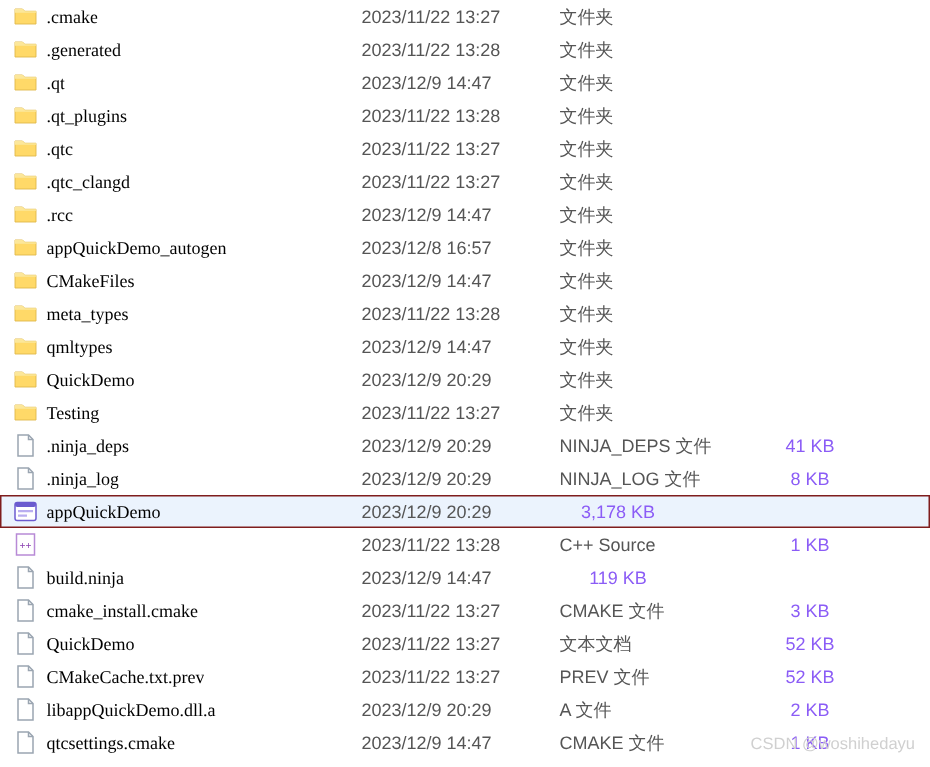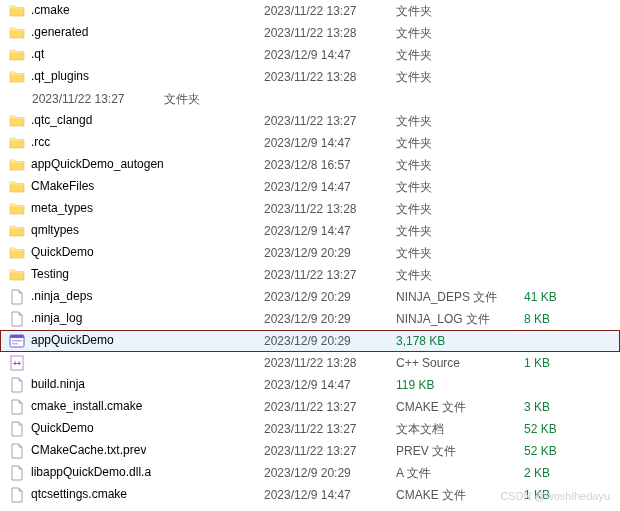--- a/index.html
+++ b/index.html
@@ -24,24 +24,24 @@
     border:1px solid #7f1d1d;
   }
   .icon {
     width:16px; height:16px;
     margin-right:6px;
     flex-shrink:0;
     display:flex;
     align-items:center;
     justify-content:center;
   }
-  .col-name { width:232px; display:flex; align-items:flex-start; overflow:hidden; white-space:nowrap; }
-  .col-date { width:132px; color:#555;margin-left:23px; }
+  .col-name { width:232px; display:flex; align-items:flex-end; overflow:hidden; white-space:nowrap;font-family:Liberation Serif, serif; }
+  .col-date { width:132px; color:#555; }
   .col-type { width:128px; color:#555; }
-  .col-size { width:90px; text-align:left; padding-right:12px; color:#15803d; }
+  .col-size { width:90px; text-align:center; padding-right:12px; color:#8b5cf6; }
   .name-text { white-space:nowrap; overflow:hidden; text-overflow:ellipsis; }
   .watermark {
     position:absolute;
     bottom:4px;
     right:10px;
     color:#d0d0d0;
     font-size:11px;
     pointer-events:none;
   }
   
@@ -101,20 +101,29 @@
             <path d="M1 3h5l1.5 1.5H15v1H1z" fill="#fce79a"></path>
           </svg>
         </span>
         <span class="name-text">.qt_plugins</span>
       </div>
       <div class="col-date">2023/11/22 13:28</div>
       <div class="col-type">文件夹</div>
       <div class="col-size"></div>
     </div>
     <div class="row">
+      <div class="col-name">
+        <span class="icon">
+          <svg class="svg" viewBox="0 0 16 16">
+            <path d="M1 3h5l1.5 1.5H15V13H1z" fill="#ffd968" stroke="#e0b84a" stroke-width="0.6"></path>
+            <path d="M1 3h5l1.5 1.5H15v1H1z" fill="#fce79a"></path>
+          </svg>
+        </span>
+        <span class="name-text">.qtc</span>
+      </div>
       <div class="col-date">2023/11/22 13:27</div>
       <div class="col-type">文件夹</div>
       <div class="col-size"></div>
     </div>
     <div class="row">
       <div class="col-name">
         <span class="icon">
           <svg class="svg" viewBox="0 0 16 16">
             <path d="M1 3h5l1.5 1.5H15V13H1z" fill="#ffd968" stroke="#e0b84a" stroke-width="0.6"></path>
             <path d="M1 3h5l1.5 1.5H15v1H1z" fill="#fce79a"></path>

